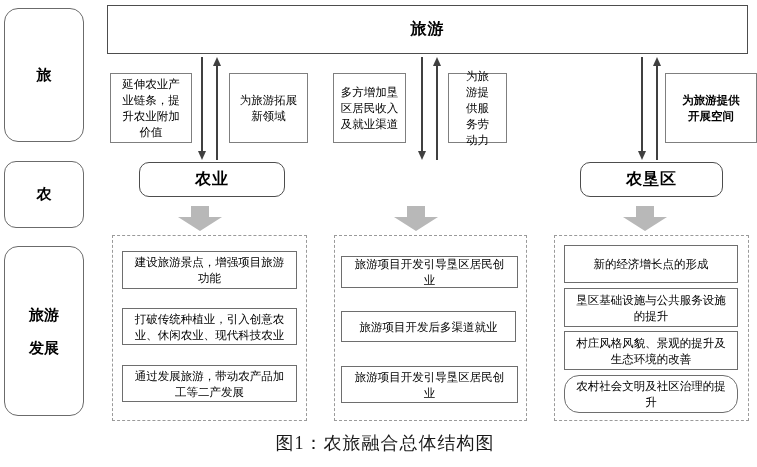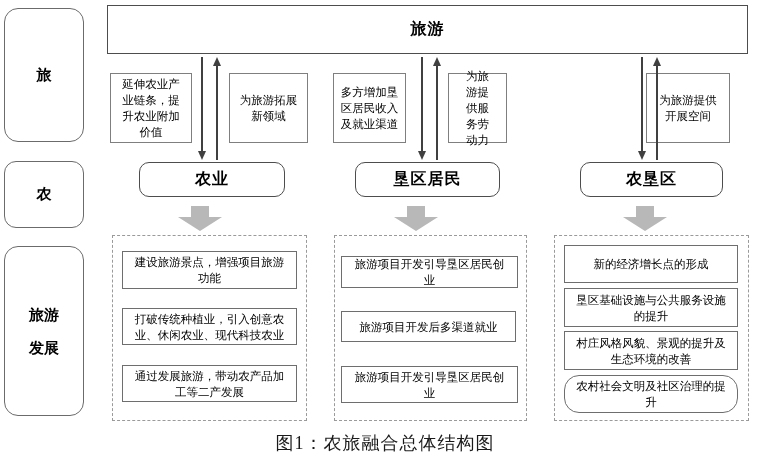--- a/index.html
+++ b/index.html
@@ -27,21 +27,21 @@
   .bridge{
     position:absolute;top:73px;height:70px;border:1px solid #7f7f7f;background:#fff;
     display:flex;align-items:center;justify-content:center;text-align:center;
     font-size:11.5px;line-height:16px;
   }
   .b1{left:110px;width:82px;padding:0 10px;}
   .b2{left:229px;width:79px;padding:0 9px;}
   .b3{left:333px;width:73px;padding:0 6px;}
   .b4{left:448px;width:59px;padding:0 14px;}
   .b5{left:552px;width:82px;padding:0 10px;}
-  .b6{left:646px;width:84px;padding:0 11px;}
+  .b6{left:665px;width:92px;padding:0 11px;font-weight:bold;}
   
   .entity{
     position:absolute;top:162px;height:35px;border:1.5px solid #4d4d4d;border-radius:10px;
     display:flex;align-items:center;justify-content:center;font-weight:bold;font-size:16px;
     letter-spacing:1px;background:#fff;
   }
   .e1{left:139px;width:146px;}
   .e2{left:355px;width:145px;}
   .e3{left:580px;width:143px;}
   
@@ -113,21 +113,20 @@
   <div class="ahead down" style="left:418px;top:151px;"></div>
   <div class="ahead up" style="left:433px;top:57px;"></div>
   <div class="aline" style="left:436px;top:66px;height:94px;"></div>
 
   <div class="aline" style="left:641px;top:57px;height:94px;"></div>
   <div class="ahead down" style="left:638px;top:151px;"></div>
   <div class="ahead up" style="left:653px;top:57px;"></div>
   <div class="aline" style="left:656px;top:66px;height:94px;"></div>
 
   <div class="entity e1">农业</div>
-  <div class="entity e2">垦区居民</div>
   <div class="entity e3">农垦区</div>
 
   <svg class="blockarrow" style="left:178px;" viewBox="0 0 44 25">
     <path d="M13 0 H31 V11 H44 L22 25 L0 11 H13 Z" fill="#b8b8b8"></path>
   </svg>
   <svg class="blockarrow" style="left:394px;" viewBox="0 0 44 25">
     <path d="M13 0 H31 V11 H44 L22 25 L0 11 H13 Z" fill="#b8b8b8"></path>
   </svg>
   <svg class="blockarrow" style="left:623px;" viewBox="0 0 44 25">
     <path d="M13 0 H31 V11 H44 L22 25 L0 11 H13 Z" fill="#b8b8b8"></path>

